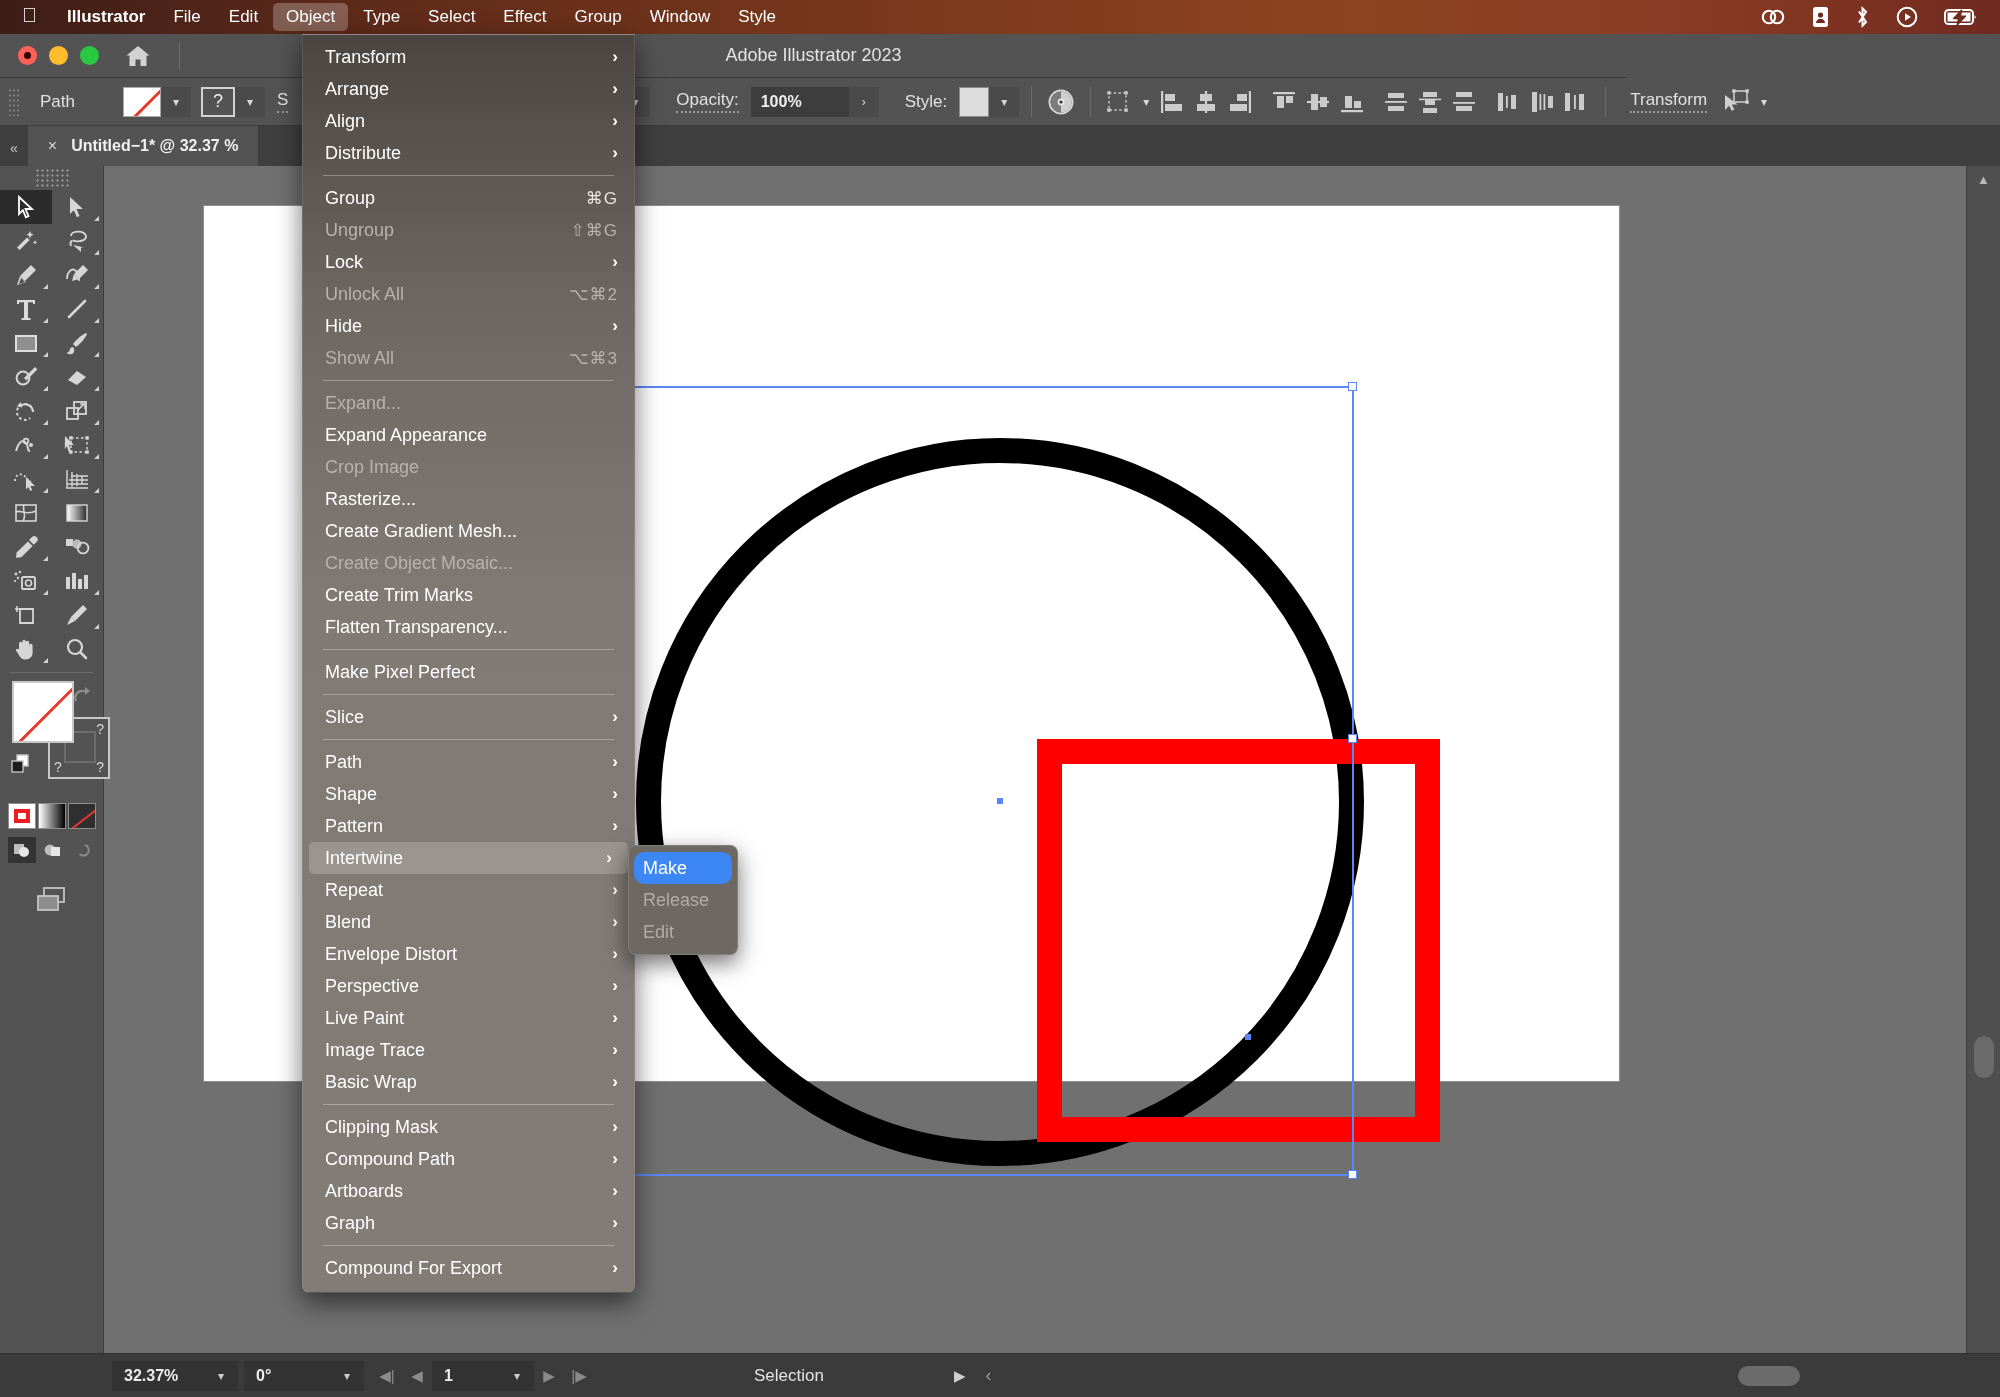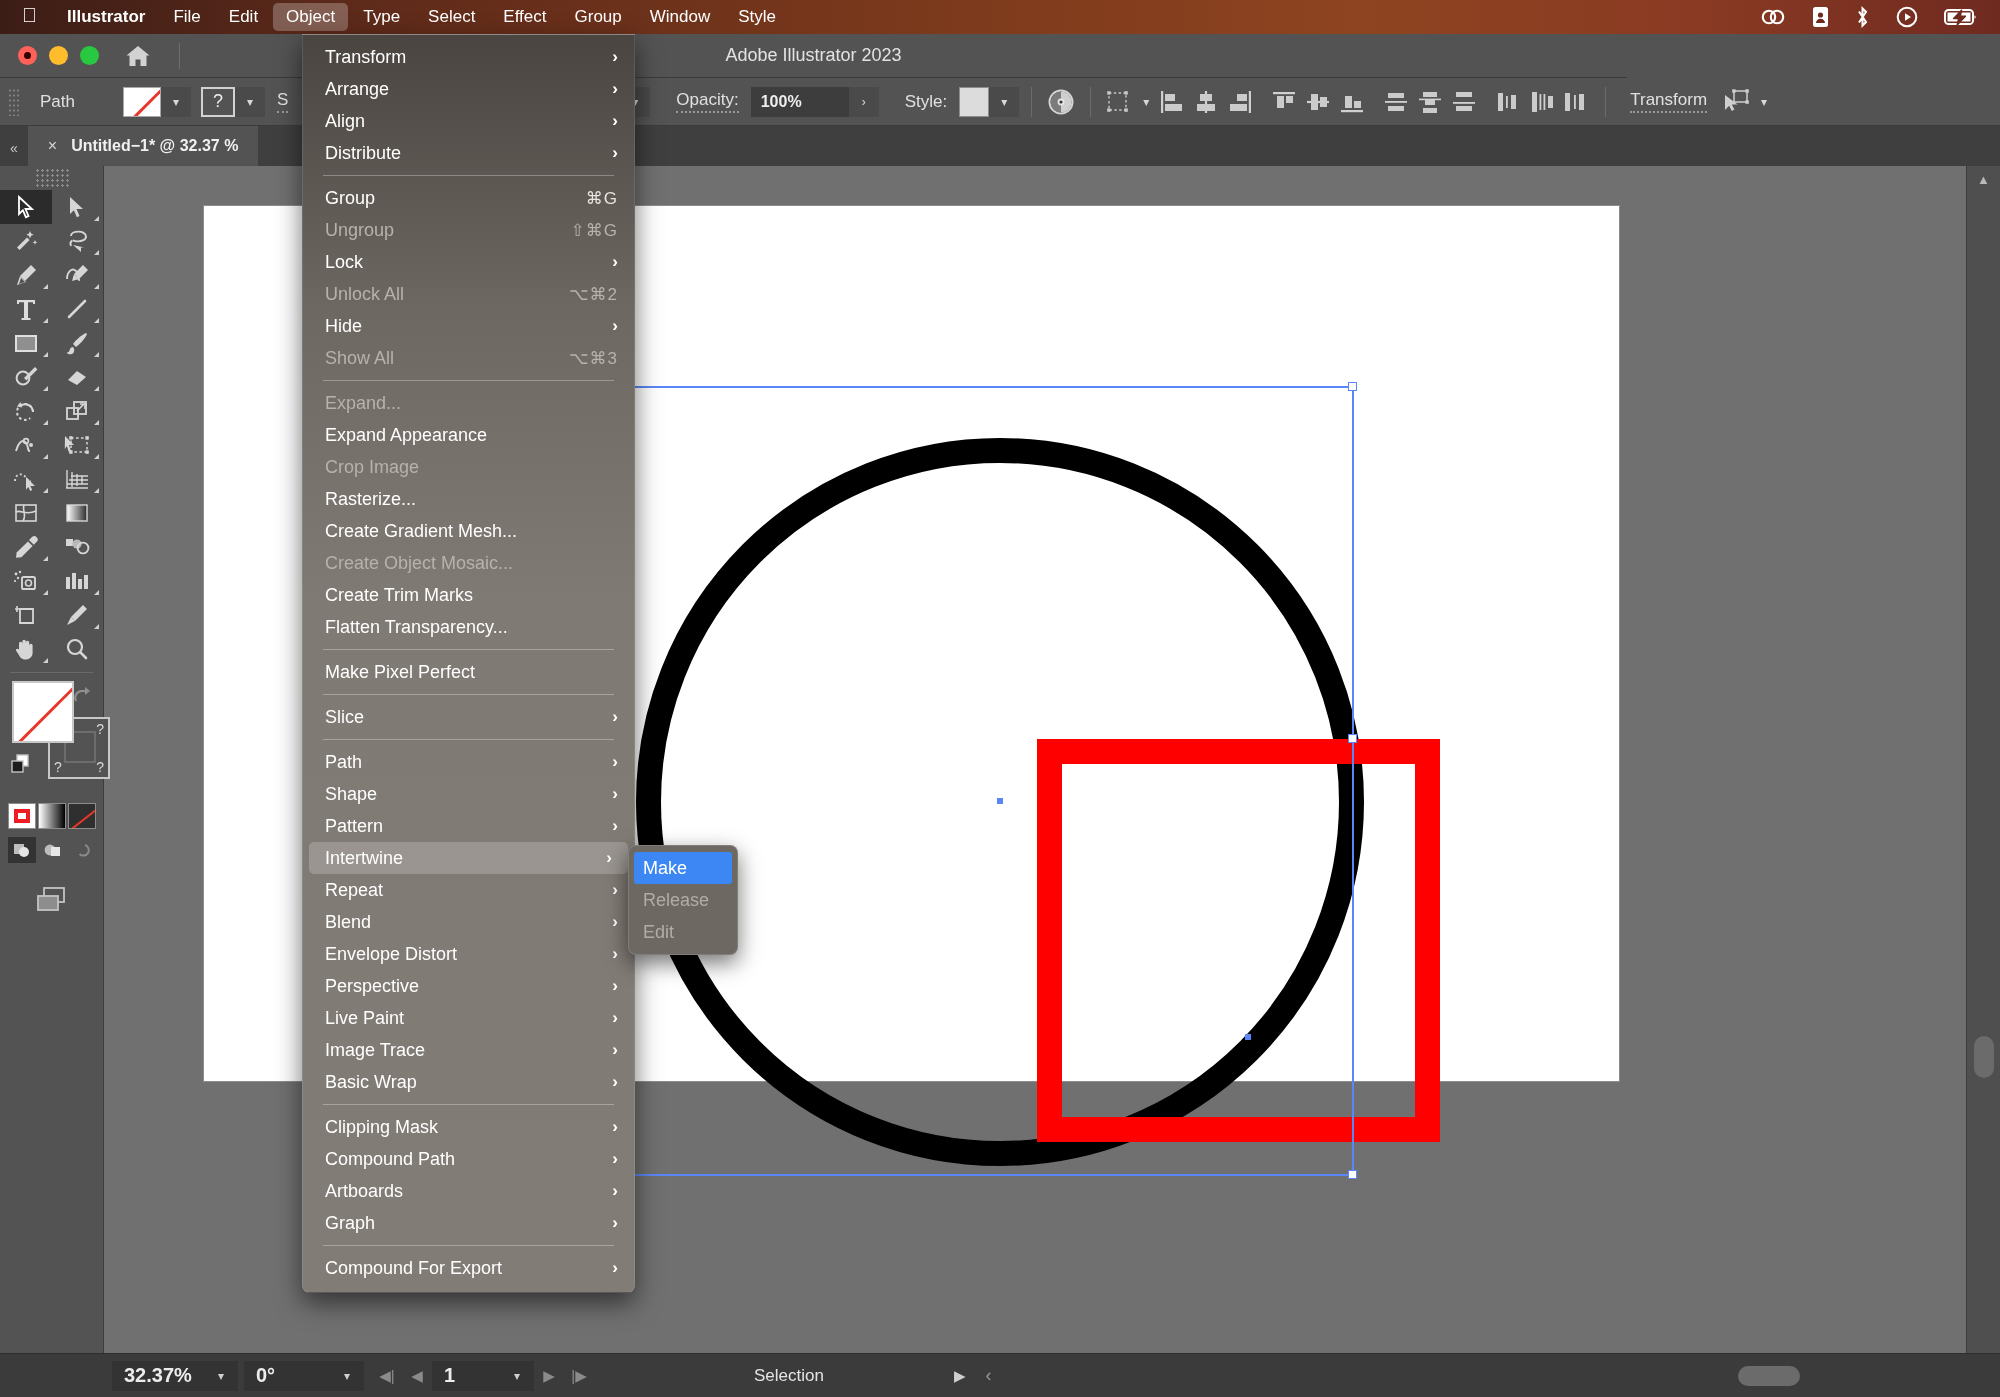--- a/index.html
+++ b/index.html
@@ -156,21 +156,21 @@
     border-left:1px solid #3c3c3c;}
   #vscroll .arrowup{ position:absolute; left:0; right:0; top:6px; text-align:center; color:#b9b9b9; font-size:13px;}
   #vscroll .thumb{ position:absolute; left:7px; width:20px; height:42px; background:#6b6b6b; border-radius:10px; top:870px;}
 
   
   #statusbar{
     position:absolute; left:0; bottom:0; width:2000px; height:44px;
     background:#3b3b3b; display:flex; align-items:center; border-top:1px solid #2e2e2e;
   }
   .sb-cell{
-    height:30px; background:#333; color:#ececec; font-size:20px; font-weight:bold;
+    height:30px; background:#333; color:#ececec; font-size:16px; font-weight:bold;
     display:flex;align-items:center; padding:0 12px;
   }
   .sb-chev{ width:34px;height:30px;background:#333;display:flex;align-items:center;justify-content:center;
     color:#cfcfcf;font-size:12px;}
   .sb-nav{ width:30px;height:30px;display:flex;align-items:center;justify-content:center;color:#8b8b8b;font-size:15px;}
   #sb-hthumb{ position:absolute; right:200px; width:62px;height:20px;background:#6b6b6b;border-radius:10px;}
 
   
   #objmenu{
     position:absolute; left:302px; top:34px; width:333px; z-index:120;
@@ -192,21 +192,21 @@
   .msep{ height:1px; background:rgba(255,255,255,.30); margin:6px 20px;}
 
   
   #submenu{
     position:absolute; left:628px; top:845px; width:110px; z-index:130;
     background:#6e6863; border-radius:8px; padding:6px 0;
     box-shadow:0 8px 22px rgba(0,0,0,.55);
     border:1px solid rgba(255,255,255,.14);
   }
   .subrow{ height:32px; display:flex;align-items:center; padding:0 14px; color:#ffffff; font-size:18px;}
-  .subrow.sel{ background:#3d87f5; border-radius:3px; margin:0 5px; padding:0 9px;}
+  .subrow.sel{ background:#3d87f5; border-radius:10px; margin:0 5px; padding:0 9px;}
   .subrow.disabled{ color:#b1aca7; }
 </style>
 </head>
 <body>
 
 <div id="macbar">
   <span class="applelogo"></span>
   <span class="mitem app">Illustrator</span>
   <span class="mitem">File</span>
   <span class="mitem">Edit</span>

